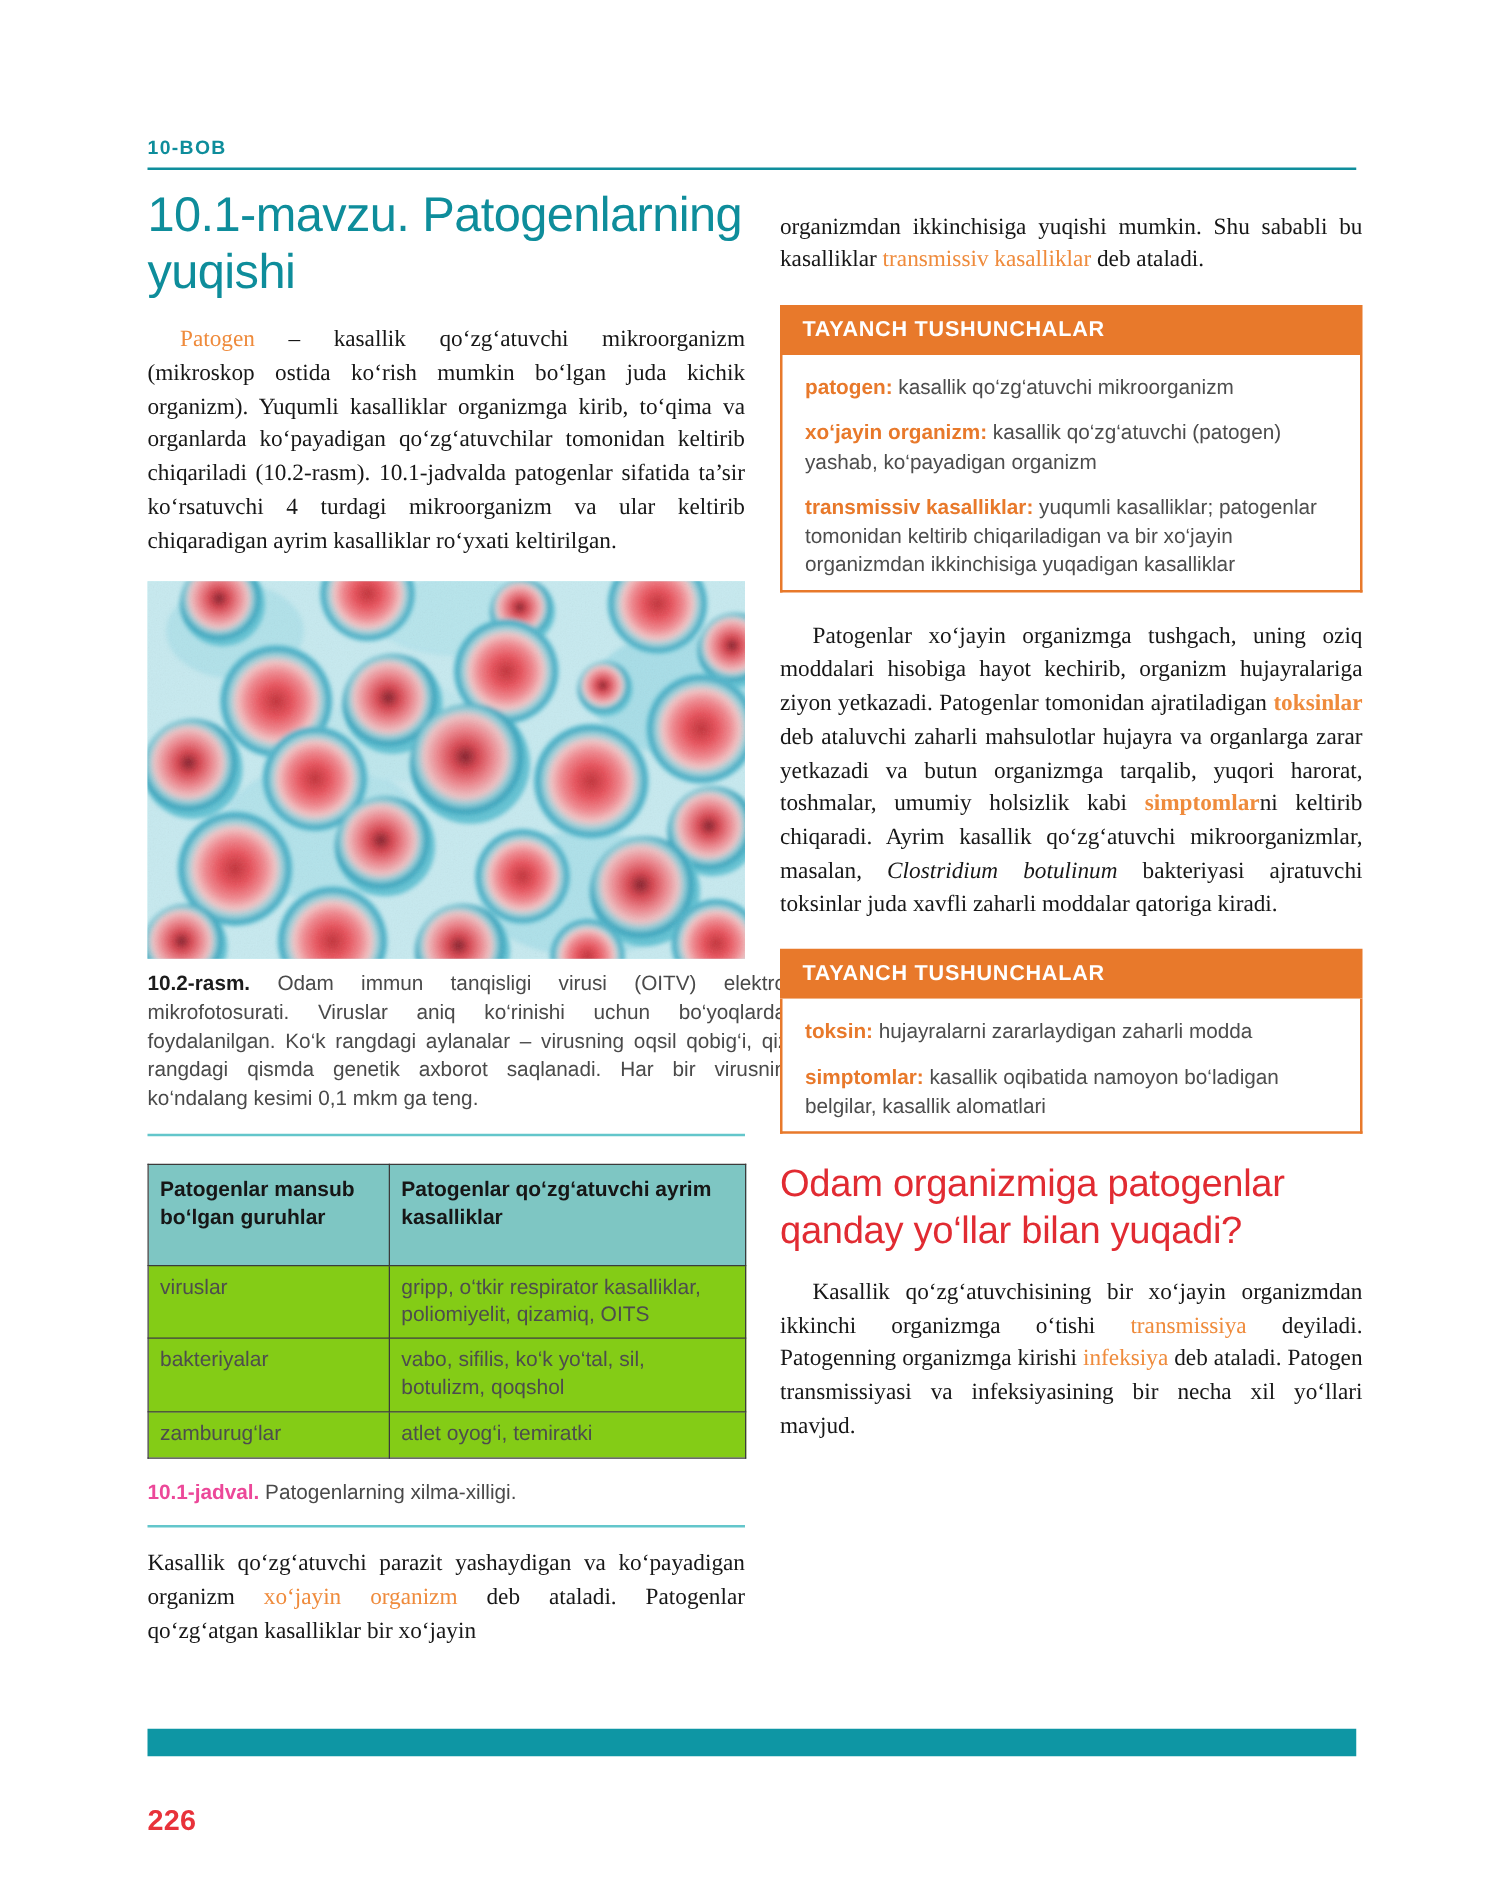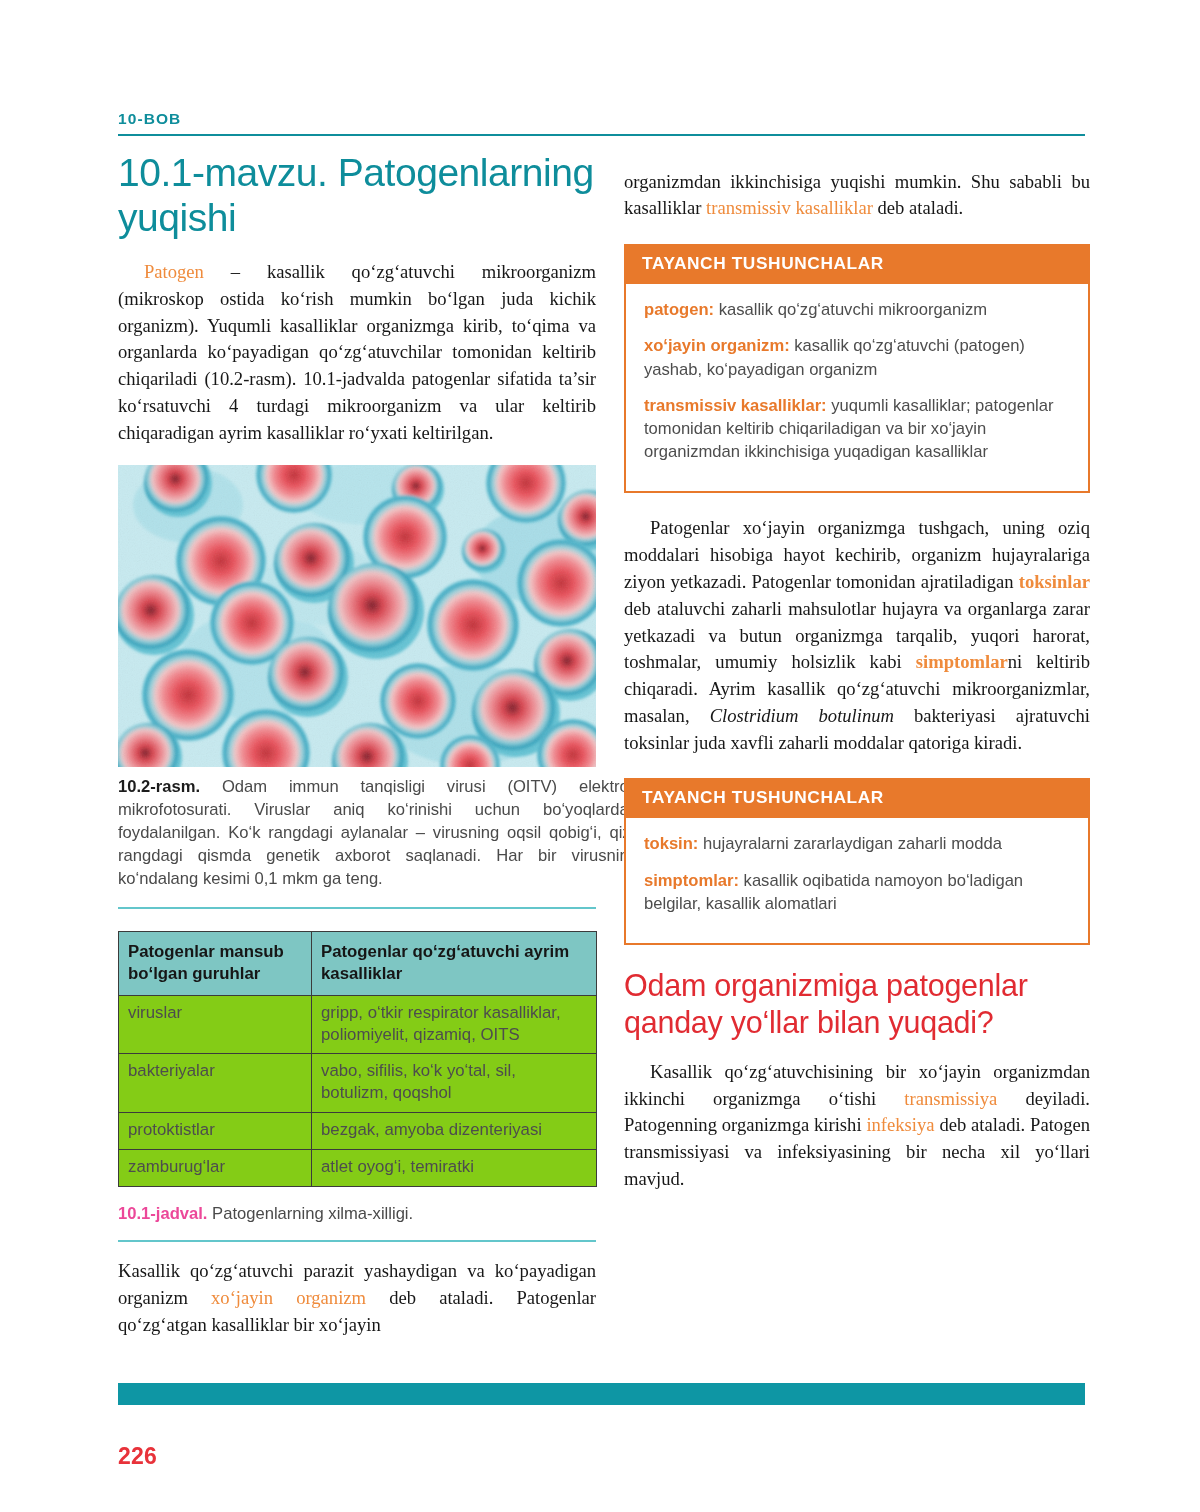--- a/index.html
+++ b/index.html
@@ -74,21 +74,21 @@
   }
   table.ptable th, table.ptable td {
     border:1.6px solid #3b3b3b;
     padding:6px 9px 8px 9px;
     vertical-align:top;
     font-size:16.8px; line-height:1.3;
     text-align:left;
   }
   table.ptable th {
     background:#7ec6c3; color:#161616; font-weight:700;
-    padding-top:9px; padding-bottom:10px;
+    padding-top:9px; padding-bottom:27px;
   }
   table.ptable td { color:#4d4d4d; background:#84cc16; }
   table.ptable col.c1 { width:193px; }
   table.ptable col.c2 { width:285px; }
 
   .tabcap { margin-top:17px; font-size:16.6px; color:#4a4a4a; }
   .tabcap b { color:#ec4899; font-weight:700; }
   .tabcap-rule { margin-top:8px; height:2px; background:#63c6cb; width:478px; }
 
   .after-table { margin-top:16px; }
@@ -96,21 +96,21 @@
   
   .kbox { margin:22px 0 0 0; width:466px; box-sizing:border-box; }
   .kbox-head {
     background:#e8792b; color:#ffffff;
     font-size:17.3px; font-weight:700; letter-spacing:.035em;
     padding:9px 0 10px 18px;
   }
   .kbox-body {
     border:2px solid #e8792b; border-top:0;
     background:#ffffff;
-    padding:14px 16px 28px 18px;
+    padding:14px 16px 9px 18px;
   }
   .kitem {
     font-size:16.6px; line-height:1.4; color:#4d4d4d;
   }
   .kitem + .kitem { margin-top:13px; }
   .kitem b { color:#e8792b; font-weight:700; }
 
   
   .footer-bar {
     position:absolute; left:118px; top:1383px;
@@ -234,24 +234,20 @@
       <tbody>
         <tr>
           <td>viruslar</td>
           <td>gripp, o‘tkir respirator kasalliklar, poliomiyelit, qizamiq, OITS</td>
         </tr>
         <tr>
           <td>bakteriyalar</td>
           <td>vabo, sifilis, ko‘k yo‘tal, sil, botulizm, qoqshol</td>
         </tr>
         <tr>
-          <td>protoktistlar</td>
-          <td>bezgak, amyoba dizenteriyasi</td>
-        </tr>
-        <tr>
           <td>zamburug‘lar</td>
           <td>atlet oyog‘i, temiratki</td>
         </tr>
       </tbody>
     </table>
 
     <p class="tabcap"><b>10.1-jadval.</b><span> Patogenlarning xilma-xilligi.</span></p>
     <div class="tabcap-rule"></div>
 
     <p class="body-serif after-table"><span>Kasallik qo‘zg‘atuvchi parazit yashaydigan va ko‘payadigan organizm </span><span class="hl">xo‘jayin organizm</span><span> deb ataladi. Patogenlar qo‘zg‘atgan kasalliklar bir xo‘jayin</span></p>

